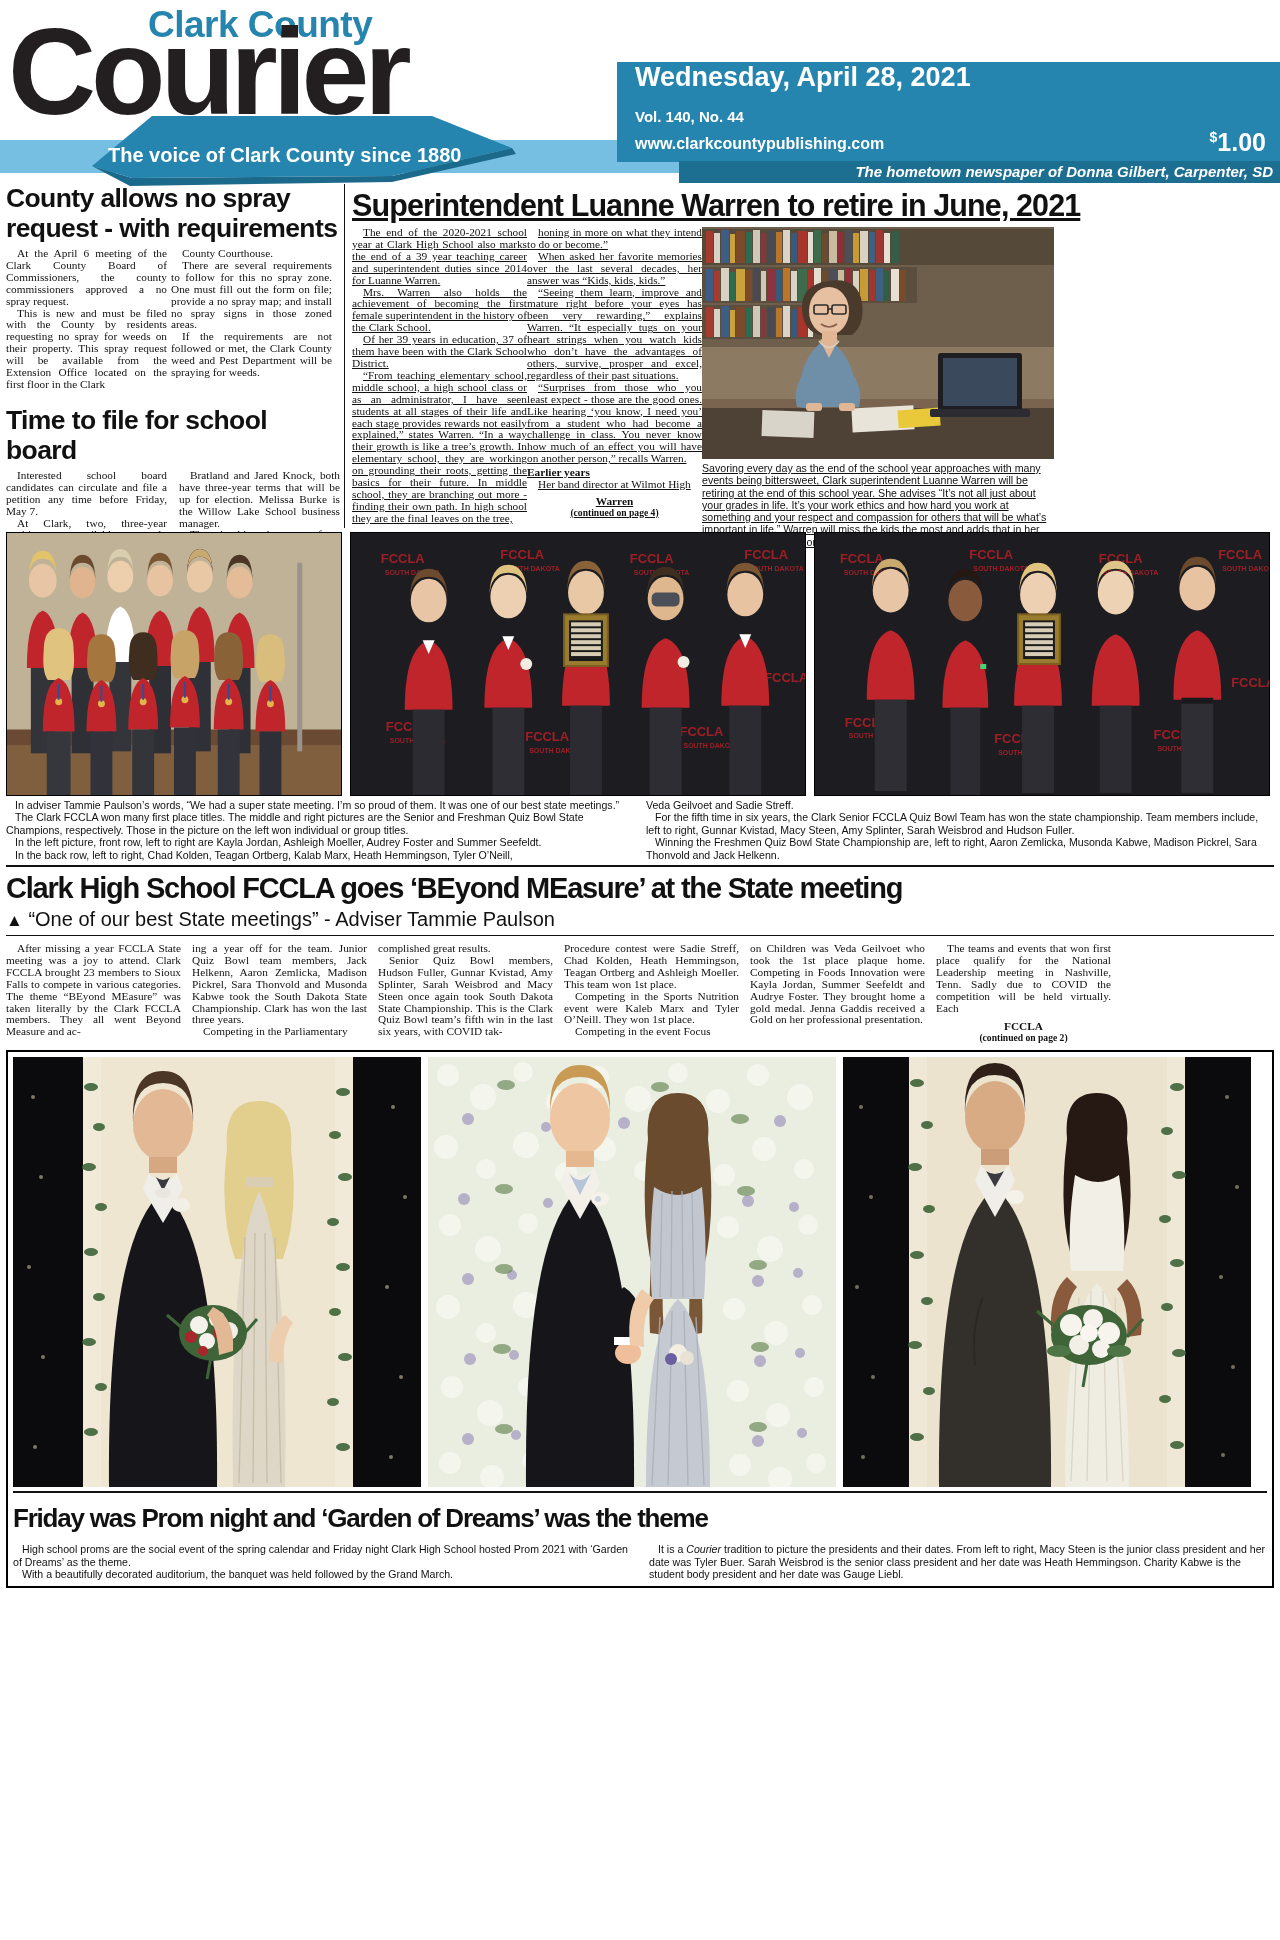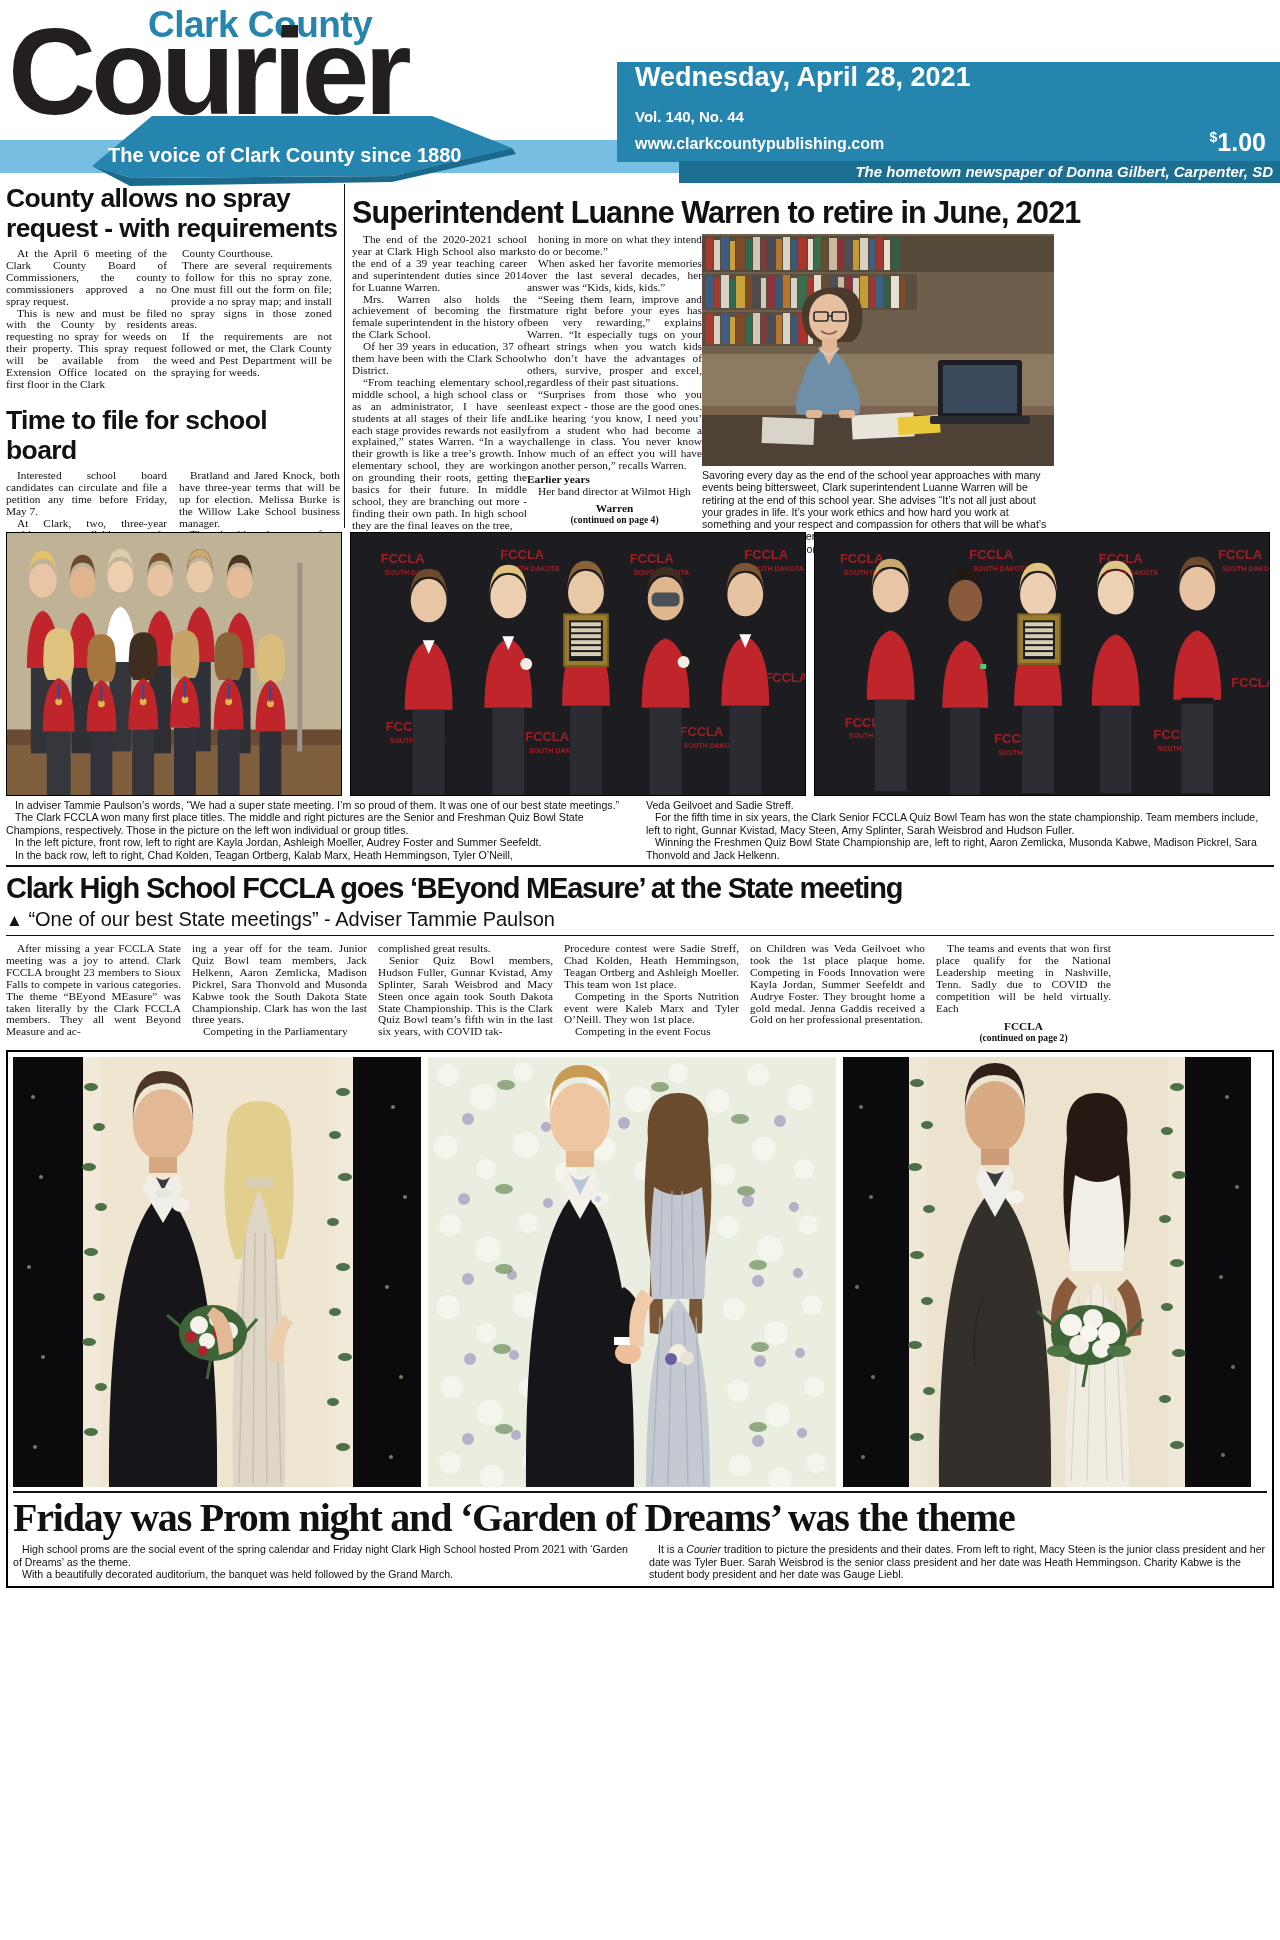--- a/index.html
+++ b/index.html
@@ -104,21 +104,21 @@
     font-weight:bold; font-size:26.5px; line-height:30px;
     letter-spacing:-0.6px; margin:0 0 5px 0;
   }
 
   .h-time {
     font-family:"Liberation Sans", sans-serif;
     font-weight:bold; font-size:26.5px; line-height:30px;
     letter-spacing:-0.6px; margin:14px 0 5px 0;
   }
 
-  .mid-col { position:absolute; left:350px; top:15px; width:924px; }
+  .mid-col { position:absolute; left:350px; top:8px; width:924px;text-decoration:underline; }
   .h-super {
     font-family:"Liberation Sans", sans-serif;
     font-weight:bold; font-size:30.5px; line-height:34px;
     letter-spacing:-0.9px; margin:0 0 5px 0;
   }
   .super-cols { display:flex; }
   .sc { width:175px; }
   .photo-warren {
     width:352px; height:232px;
     position:relative; overflow:hidden;
@@ -153,22 +153,22 @@
     font-size:20px; line-height:24px; padding:0 6px;
   }
 
   .fccla-body { display:flex; gap:11px; padding:4px 6px 0 6px; }
   .fb { width:175px; }
 
   
   .prom-frame { margin:6px 6px 0 6px; border:2px solid #000; padding:5px; }
   .prom-photos { display:flex; gap:7px; }
   .h-prom {
-    font-family:Liberation Serif, serif;
-    font-weight:bold; font-size:40px; line-height:44px;
+    font-family:Liberation Sans, sans-serif;
+    font-weight:bold; font-size:26px; line-height:44px;
     letter-spacing:-1.2px; margin:3px 0 0 0;
   }
   .prom-caps { display:flex; gap:18px; margin-top:3px; }
   .prom-caps > div { flex:1; }
 
   
   .img-sim { width:100%; height:100%; position:relative; }
 </style>
 </head>
 <body>

